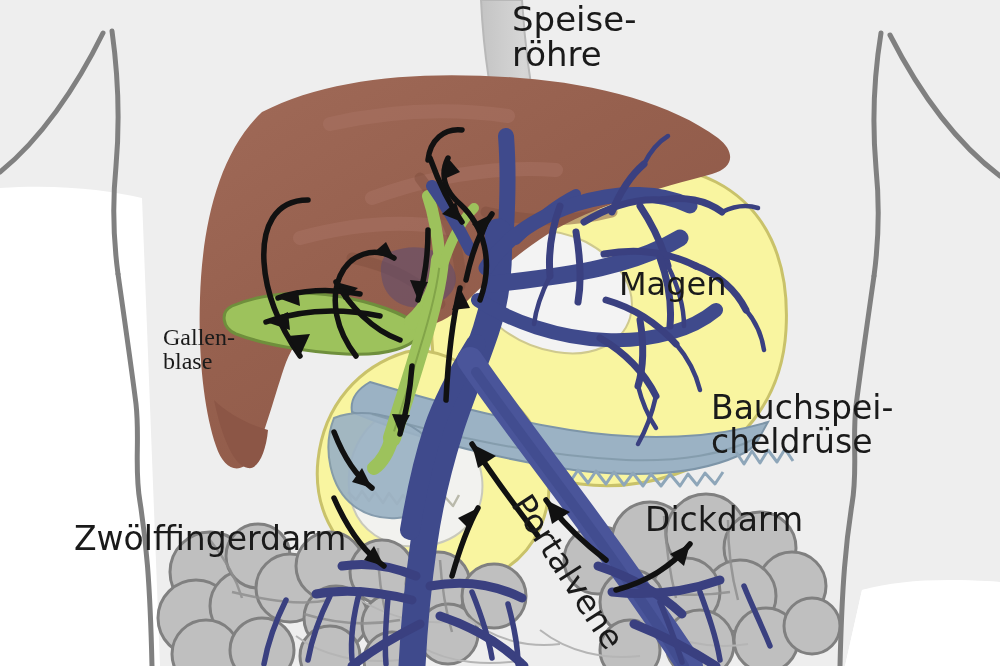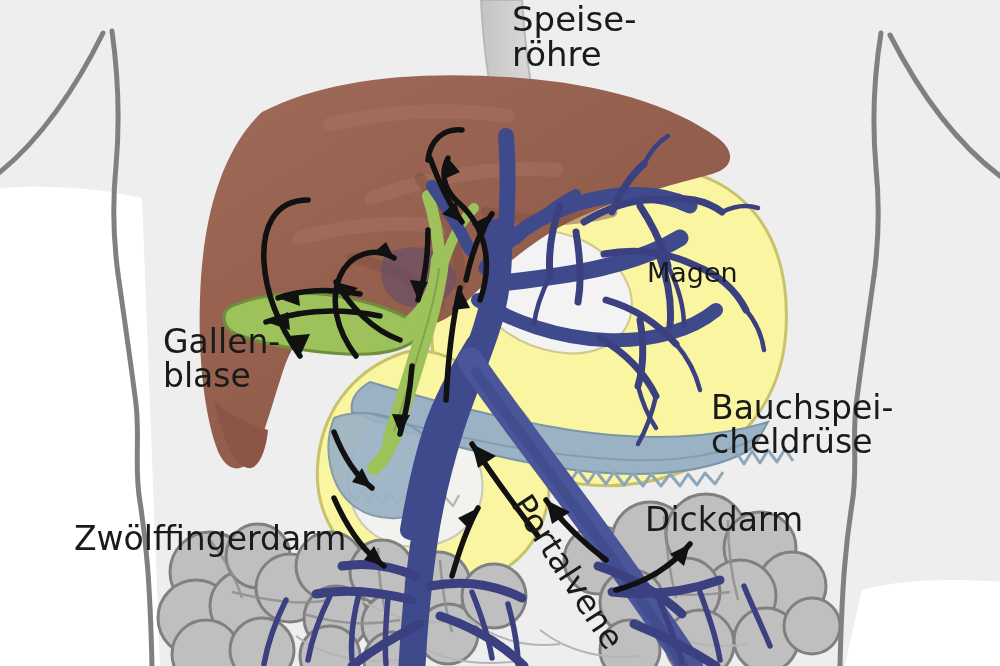--- a/index.html
+++ b/index.html
@@ -29,22 +29,22 @@
     color: #1a1a1a;
     font-family: "DejaVu Sans", "Liberation Sans", sans-serif;
     font-weight: 400;
     line-height: 1.02;
     white-space: pre;
     letter-spacing: 0px;
     -webkit-font-smoothing: antialiased;
   }
   .lbl-esophagus  { left: 512px; top: 2px;   font-size: 34px; }
   .lbl-liver      { left: 344px; top: 110px; font-size: 33px; }
-  .lbl-stomach    { left: 619px; top: 259px; font-size: 27px; margin-left: 28px; }
-  .lbl-gallbladder{ left: 163px; top: 325px; font-size: 33px; }
+  .lbl-stomach    { left: 619px; top: 268px; font-size: 32px; }
+  .lbl-gallbladder{ left: 163px; top: 325px; font-size: 24px; font-family: Liberation Serif, serif; }
   .lbl-pancreas   { left: 711px; top: 391px; font-size: 33px; }
   .lbl-duodenum   { left: 74px;  top: 477px; font-size: 33px; margin-top: 45px; }
   .lbl-colon      { left: 645px; top: 503px; font-size: 33px; text-align: center; }
   .lbl-portalvein {
     left: 534px; top: 489px;
     font-size: 33px;
     transform: rotate(57deg);
     transform-origin: 0 0;
   }
 </style>

